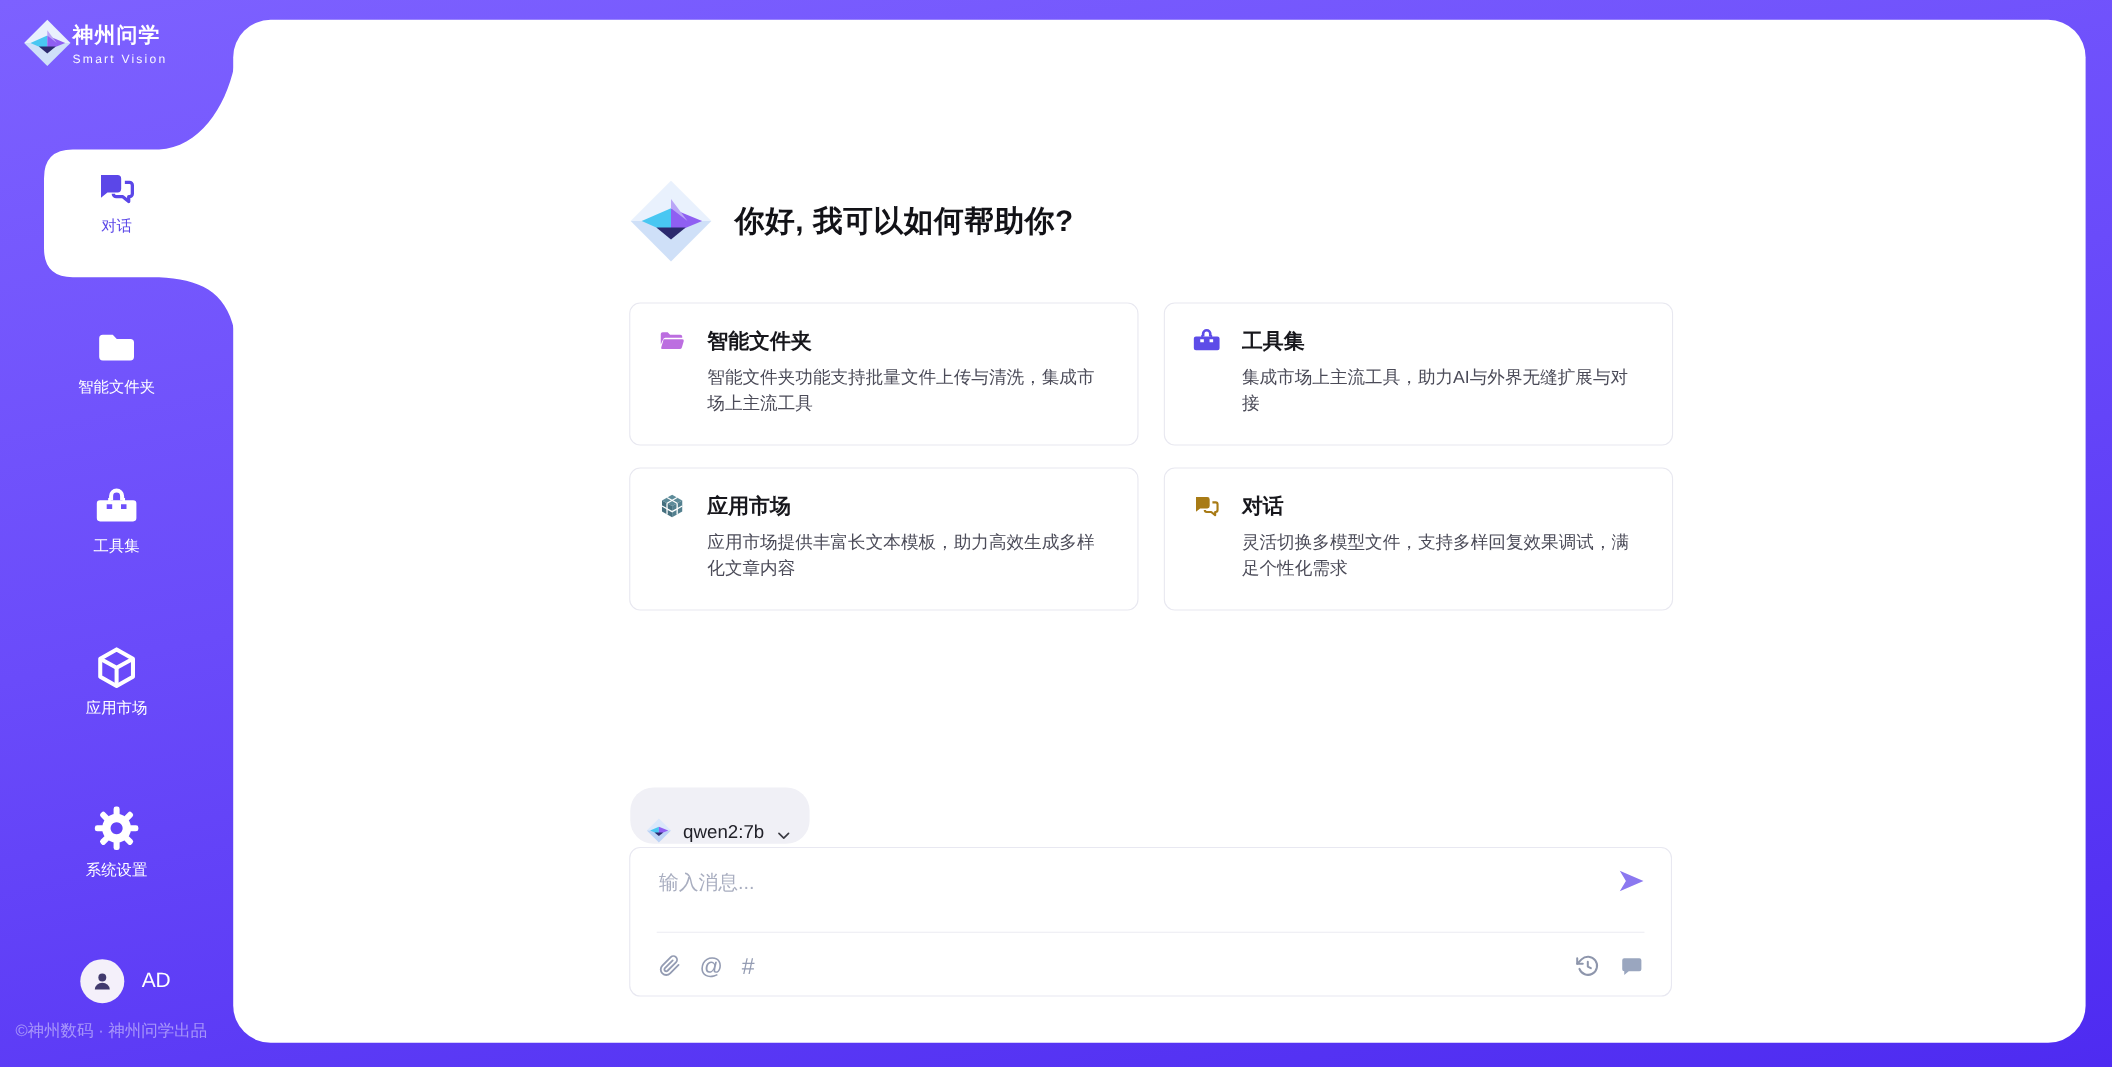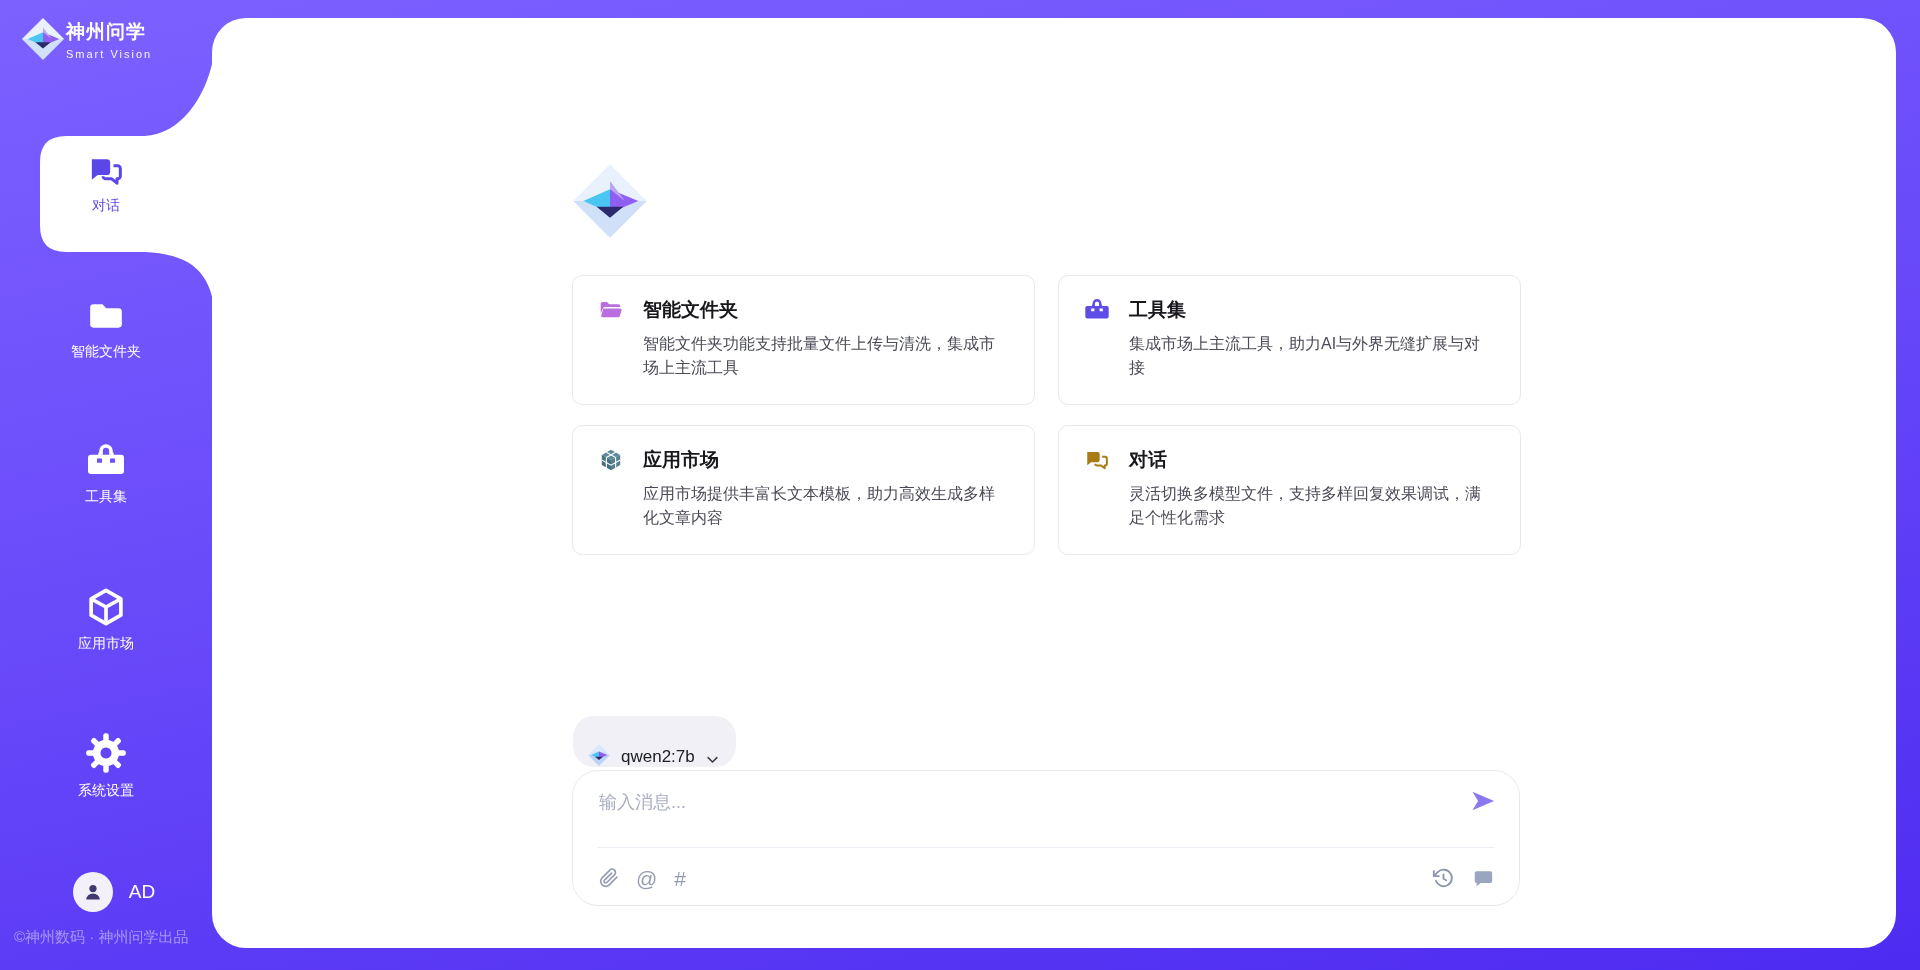--- a/index.html
+++ b/index.html
@@ -41,21 +41,21 @@
 
   .cards { position:absolute; left:360px; top:257px; display:grid; grid-template-columns:463px 463px; grid-auto-rows:130px; column-gap:23px; row-gap:20px; }
   .card { background:#fff; border:1px solid #e8e8f0; border-radius:10px; padding:21px 25px; cursor:pointer; }
   .card-head { display:flex; align-items:center; gap:19px; }
   .card-title { font-size:19px; font-weight:bold; color:#17171c; }
   .card-desc { margin:9px 0 0 45px; font-size:16px; line-height:24px; color:#4b4b58; }
 
   .model-pill { position:absolute; left:361px; top:698px; height:51px; border-radius:21px; background:#f0f0f6; display:flex; align-items:flex-end; gap:10px; padding:0 16px 0 14px; cursor:pointer; }
   .model-name { font-size:17px; color:#202028; }
 
-  .composer { position:absolute; left:360px; top:752px; width:948px; height:136px; border:1.5px solid #e8e8f1; border-radius:26px; background:#fff; }
+  .composer { position:absolute; left:360px; top:752px; width:948px; height:136px; border:1.5px solid #e8e8f1; border-radius:10px; background:#fff; }
   .composer textarea { position:absolute; left:0; top:0; width:100%; height:66px; border:none; outline:none; resize:none; background:transparent; padding:19px 70px 0 26px; font-size:18px; color:#333; font-family:"Liberation Sans","DejaVu Sans",sans-serif; }
   .composer textarea::placeholder { color:#a9aec0; }
   .send-btn { position:absolute; right:22px; top:16px; width:28px; height:28px; cursor:pointer; background:none; border:none; }
   .composer-divider { position:absolute; left:24px; right:24px; top:76px; height:1px; background:#ededf3; }
   .composer-bar { position:absolute; left:26px; right:24px; top:84px; height:46px; display:flex; align-items:center; justify-content:space-between; }
   .bar-left, .bar-right { display:flex; align-items:center; gap:17px; }
   .glyph-icon { font-size:21px; color:#949cb3; line-height:1; cursor:pointer; }
   .icon-btn { background:none; border:none; cursor:pointer; display:flex; align-items:center; }
 </style>
 </head>
@@ -153,20 +153,21 @@
 
   <div class="greeting">
     <svg width="80" height="80" viewBox="0 0 48 48">
       <polygon points="24,2 46,24 2,24" fill="#e9f1fd"></polygon>
       <polygon points="2,24 46,24 24,46" fill="#cfe0f8"></polygon>
       <polygon points="8,24 24,17 24,31" fill="#49c7f2"></polygon>
       <polygon points="24,17 41,24 24,31" fill="#8f5ff2"></polygon>
       <polygon points="16,27.5 32,27.5 24,34" fill="#2c2a6e"></polygon>
       <polygon points="24,12 33,24 24,17" fill="#b9a5f7"></polygon>
     </svg>
+    <div class="greeting-text">你好, 我可以如何帮助你?</div>
   </div>
 
   <div class="cards">
 
     <div class="card">
       <div class="card-head">
         <svg width="26" height="26" viewBox="0 0 24 24">
           <path d="M2.5 6.2 A1.6 1.6 0 0 1 4.1 4.6 h4.2 l2 2.1 h8.6 a1.6 1.6 0 0 1 1.6 1.6 v1 H6.4 a2.1 2.1 0 0 0 -2 1.5 L2.5 15 Z" fill="#bc6ee0"></path>
           <path d="M5 10.6 h15.5 a1.3 1.3 0 0 1 1.25 1.68 l-1.55 5.2 a1.8 1.8 0 0 1 -1.72 1.29 H4.3 a1.4 1.4 0 0 1 -1.34 -1.82 l1.6 -5.1 A1.5 1.5 0 0 1 5 10.6 Z" fill="#bc6ee0"></path>
         </svg>

